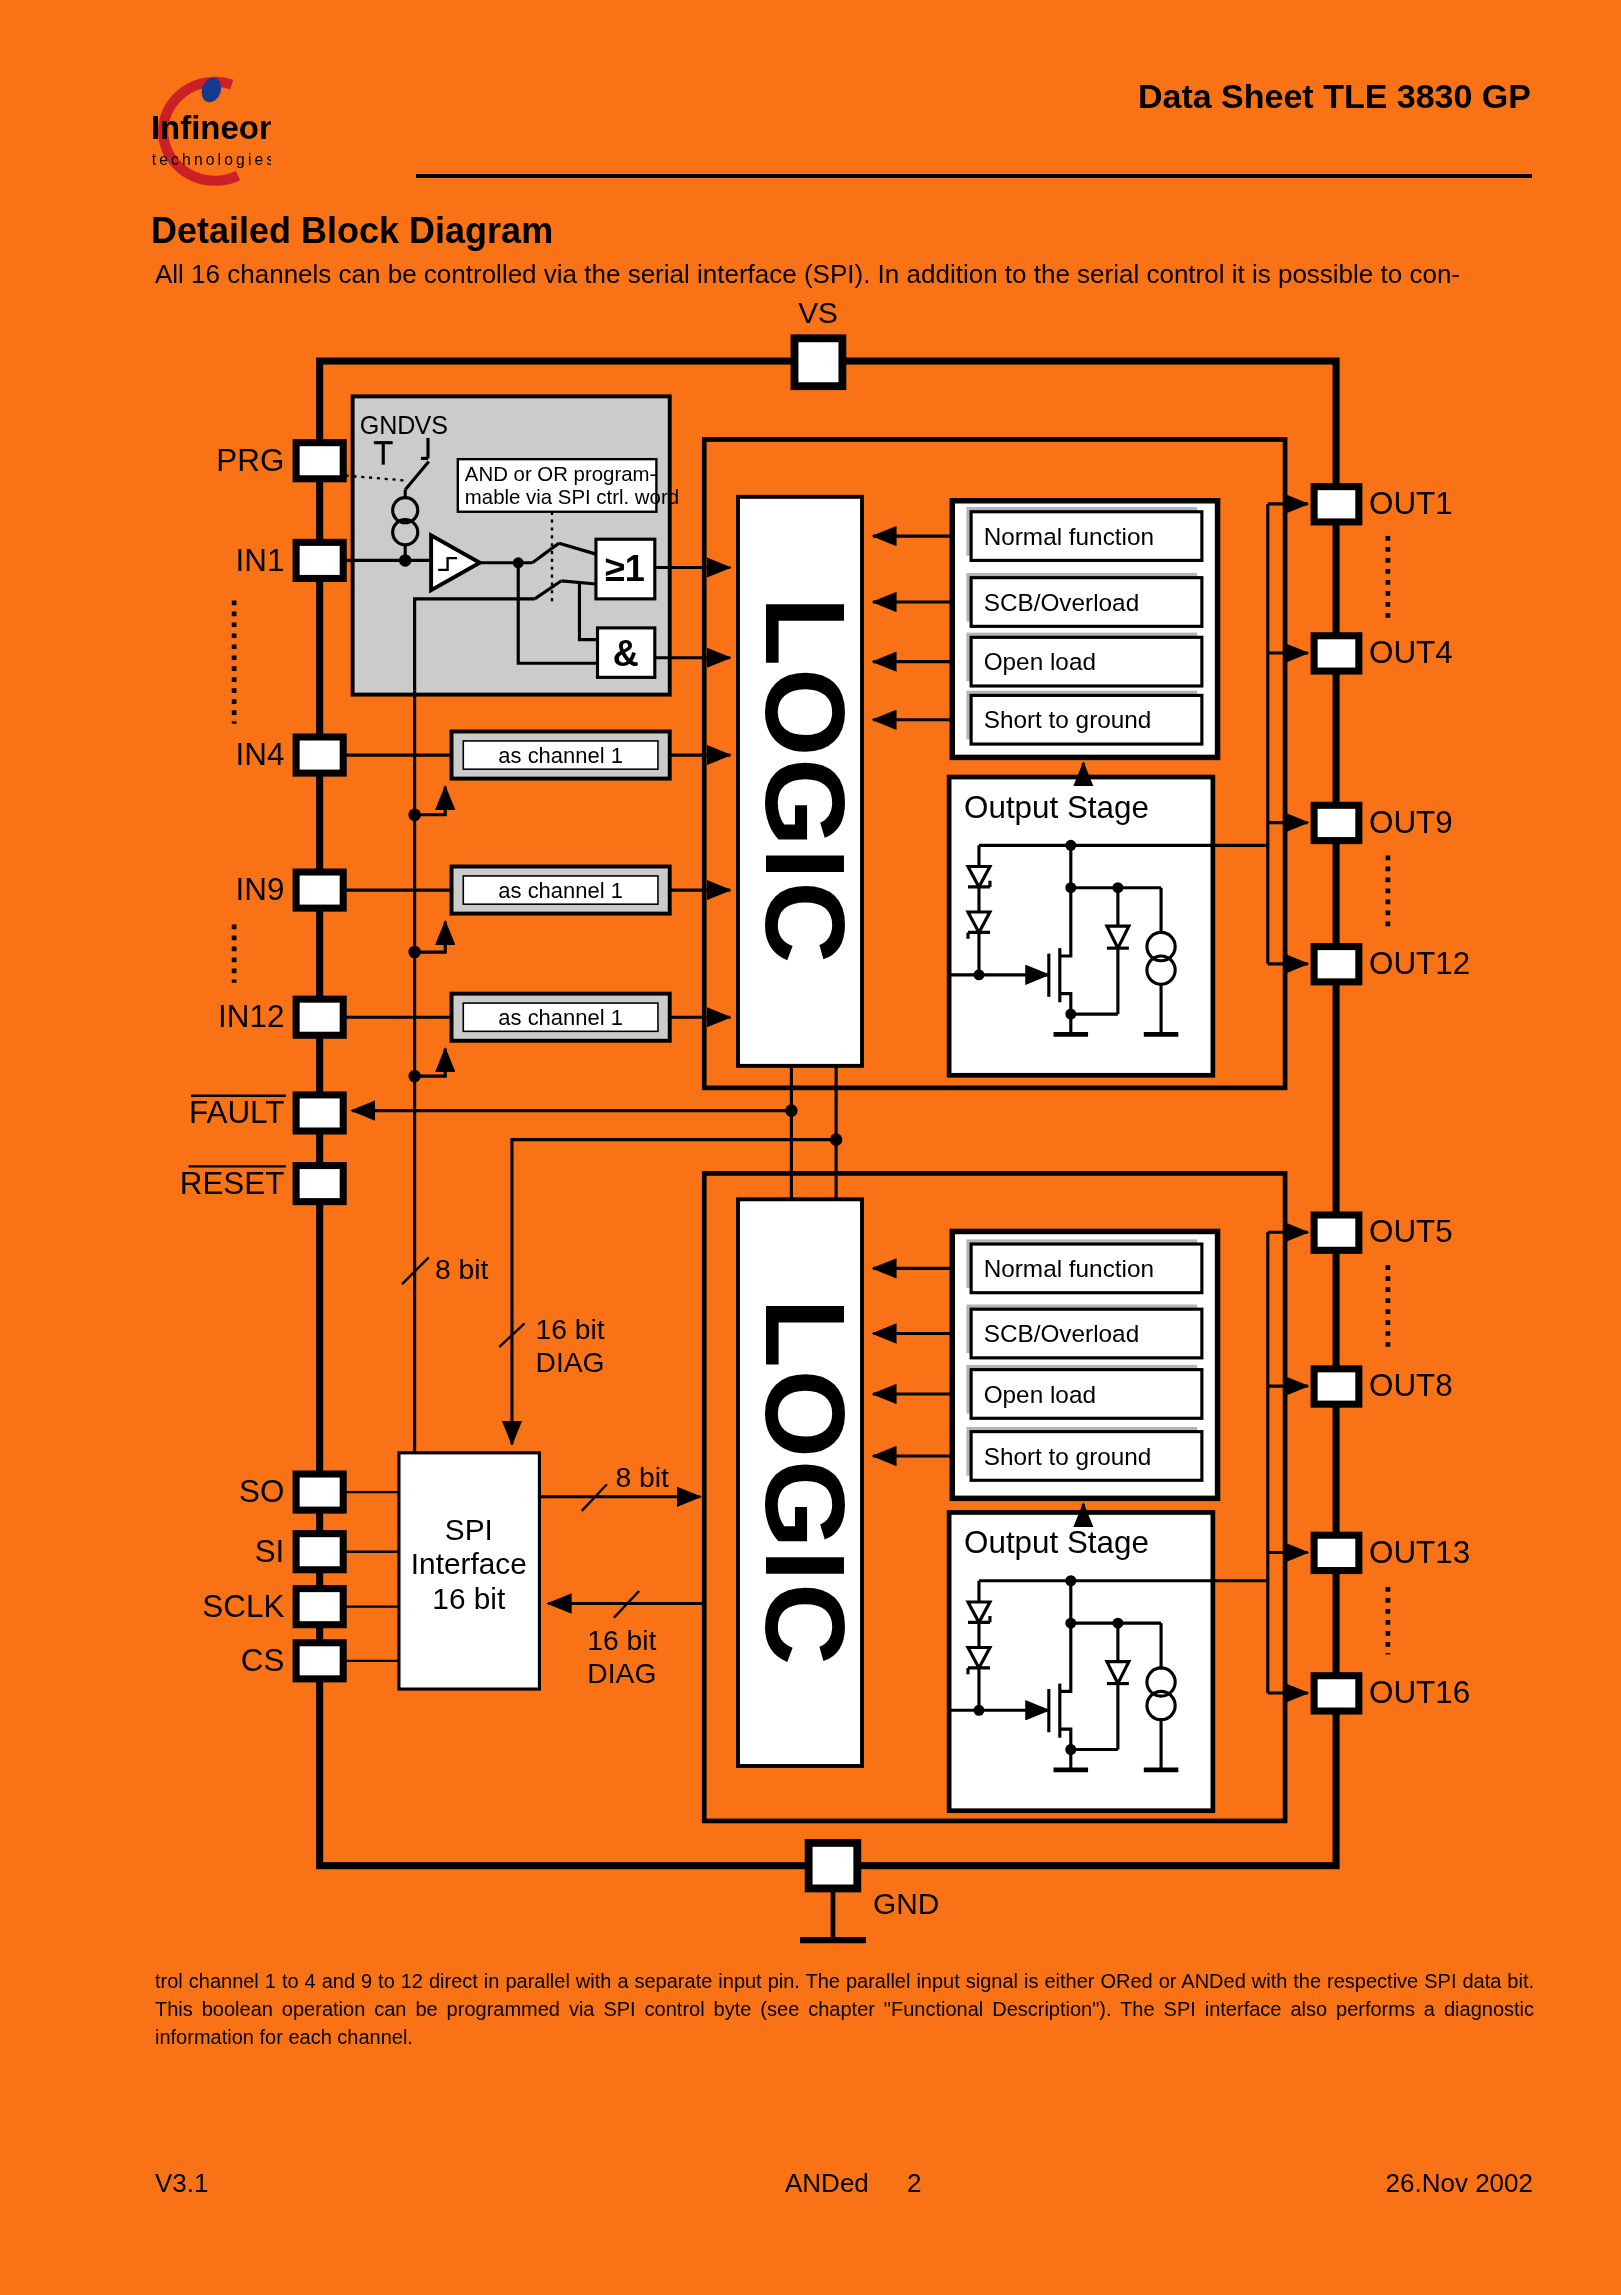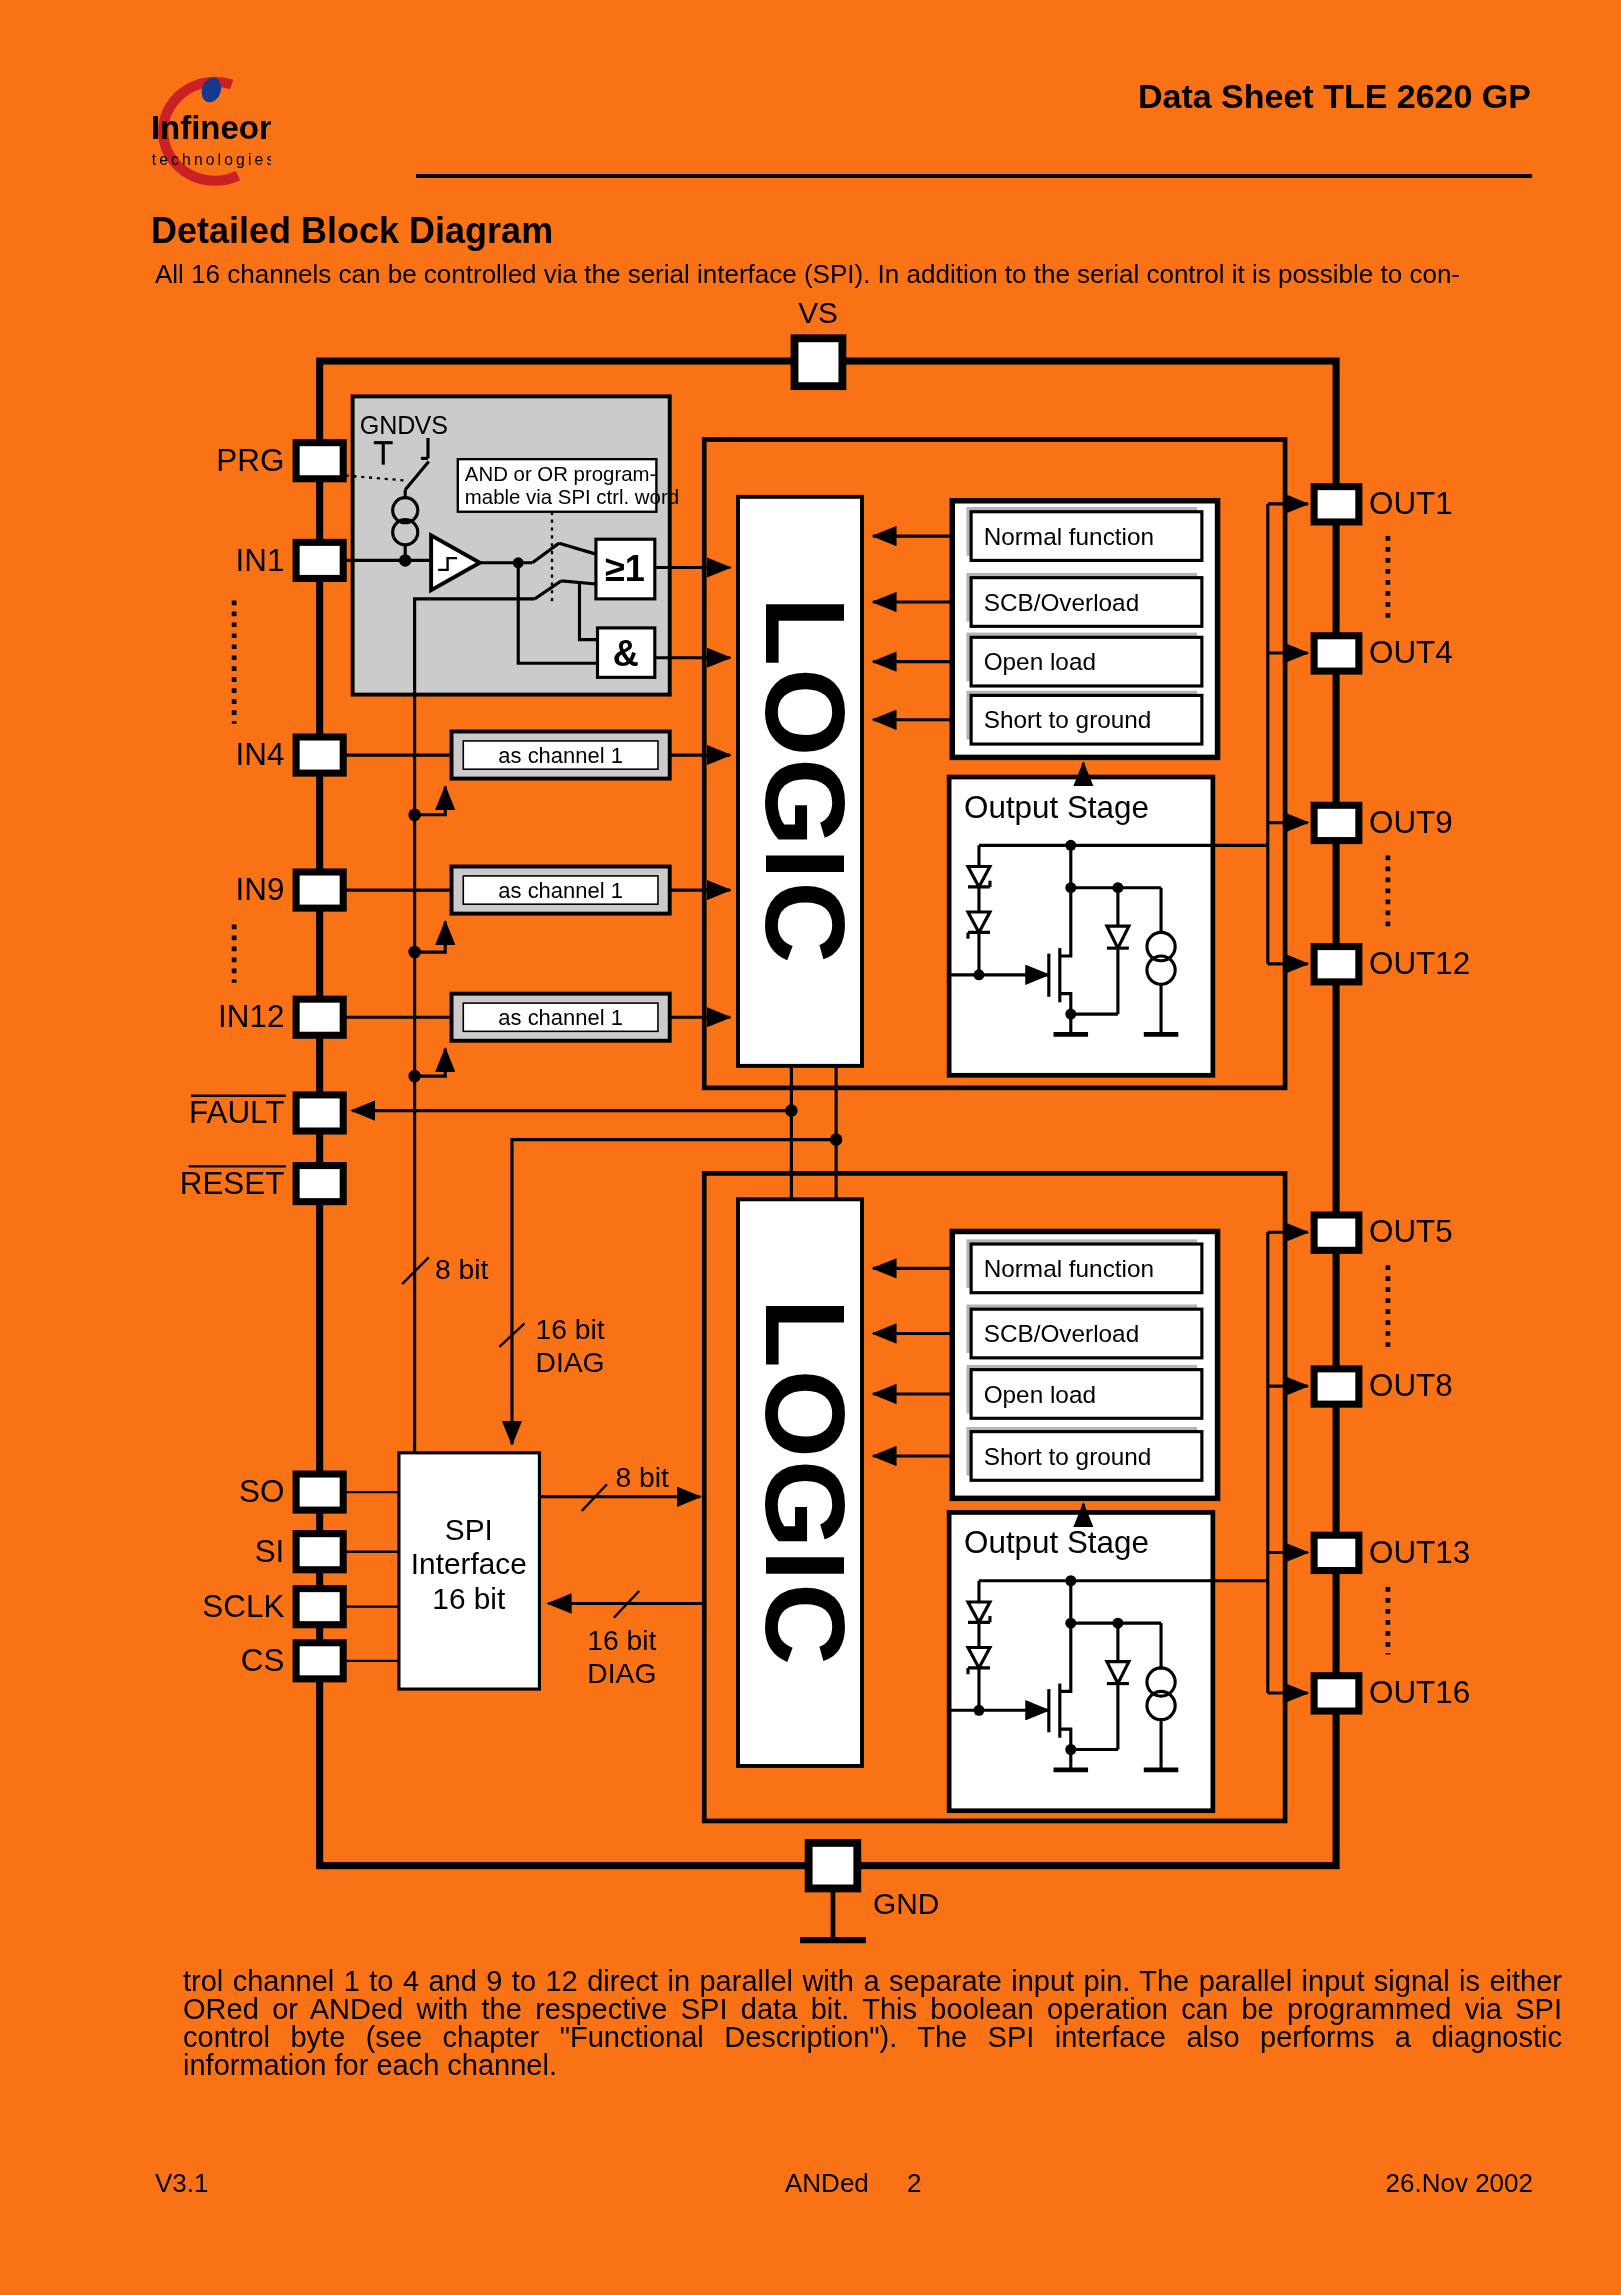--- a/index.html
+++ b/index.html
@@ -5,42 +5,42 @@
   html,body{margin:0;padding:0;background:#888;}
   #page{
     position:relative;width:1622px;height:2295px;background:#f97316;
     font-family:"Liberation Sans", sans-serif;color:#000;overflow:hidden;
   }
   .abs{position:absolute;}
   #doc-title{right:91px;top:77px;font-size:34px;font-weight:bold;}
   #header-rule{left:416px;top:174px;width:1116px;height:3.9px;background:#000;}
   #section-title{left:151px;top:210px;width:1382px;text-align:left;font-size:36px;font-weight:bold;}
   #intro{left:155px;top:259px;width:1385px;font-size:26px;white-space:nowrap;}
-  #outro{left:155px;top:1967px;width:1379px;font-size:29px;line-height:28px;text-align:justify;margin-left:28px;}
+  #outro{left:155px;top:1967px;width:1379px;font-size:20px;line-height:28px;text-align:justify;}
   #footer{left:0;top:2168px;width:1622px;font-size:26px;}
   #footer .ver{position:absolute;left:155px;}
   #footer .pagelbl{position:absolute;left:785px;}
   #footer .pagenum{position:absolute;left:907px;}
   #footer .date{position:absolute;right:89px;}
   svg text{fill:#000;}
 </style>
 </head>
 <body>
 
 <div id="page">
 
   <div class="abs" style="left:114px;top:67px;width:157px;height:130px;">
     <svg width="157" height="130" viewBox="0 0 200 165">
       <path d="M 150 22 A 66 63 0 1 0 158 138" fill="none" stroke="#CB2026" stroke-width="13"></path>
       <ellipse cx="124" cy="29" rx="12" ry="16" transform="rotate(18 124 29)" fill="#16398E"></ellipse>
       <text x="47" y="92" font-size="42" font-weight="bold" fill="#16398E">Infineon</text>
       <text x="48" y="124" font-size="20" letter-spacing="4" fill="#CB2026">technologies</text>
     </svg>
   </div>
-  <div class="abs" id="doc-title">Data Sheet TLE 2620 GP</div>
+  <div class="abs" id="doc-title">Data Sheet TLE 3830 GP</div>
   <div class="abs" id="header-rule"></div>
 
   <div class="abs" id="section-title">Detailed Block Diagram</div>
   <div class="abs" id="intro">All 16 channels can be controlled via the serial interface (SPI). In addition to the serial control it is possible to con-</div>
 
   <svg class="abs" style="left:0;top:0;" width="1622" height="2295" viewBox="0 0 2066 2924">
     <defs>
       <marker id="arr" markerUnits="userSpaceOnUse" markerWidth="34" markerHeight="26" refX="30" refY="13" orient="auto">
         <path d="M0,0 L32,13 L0,26 z" fill="#000"></path>
       </marker>

